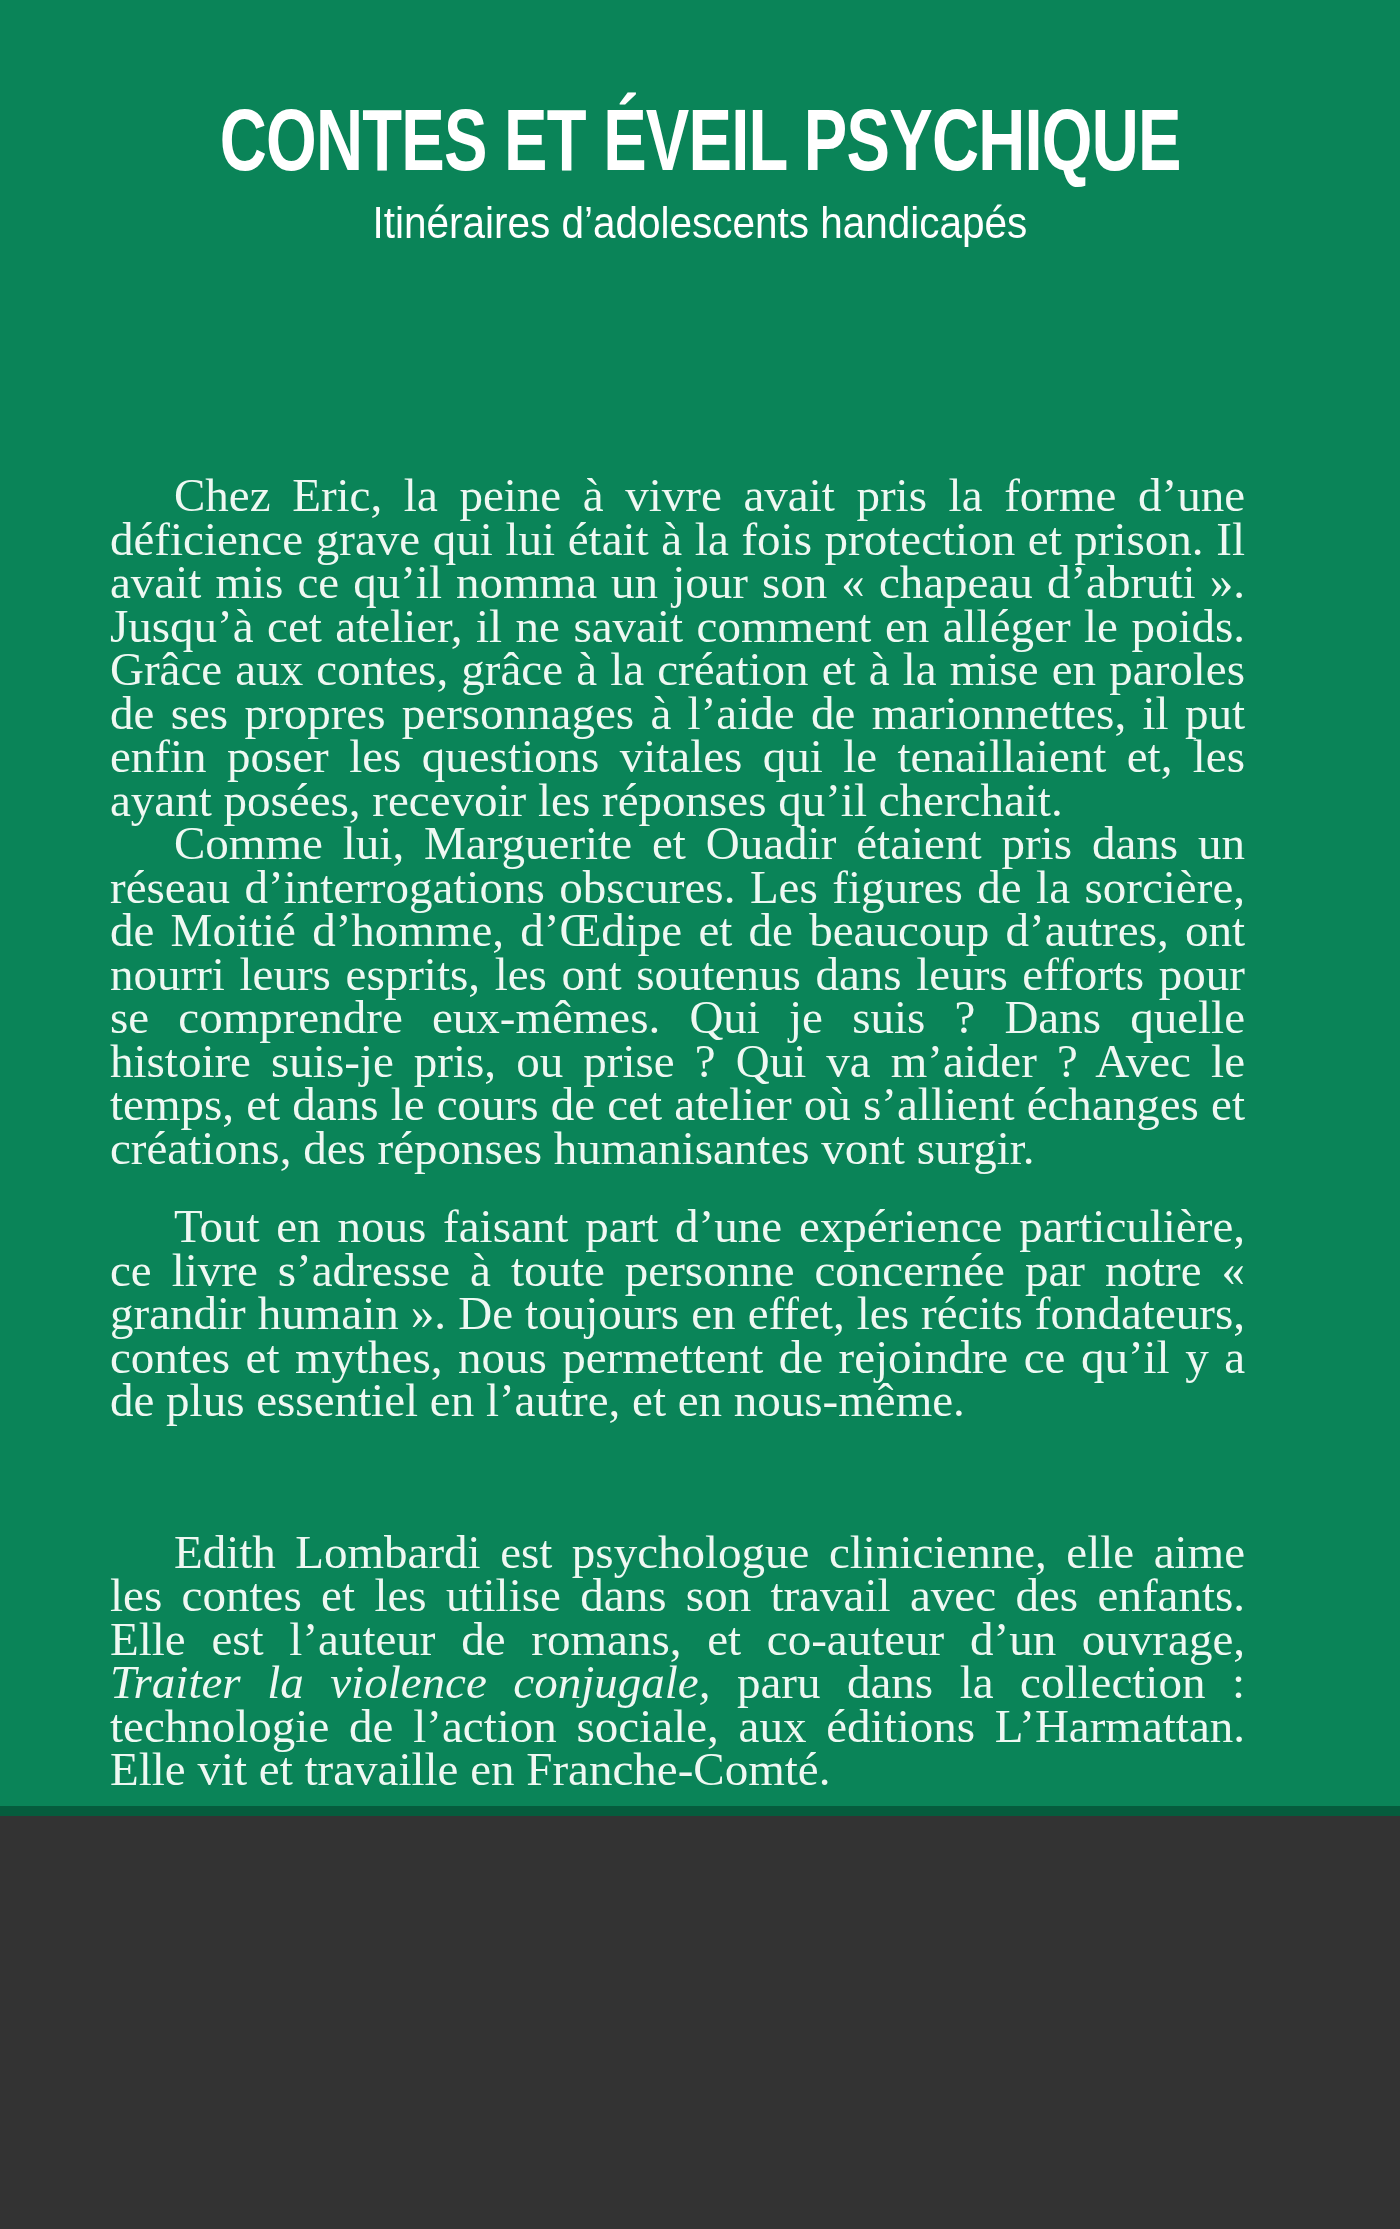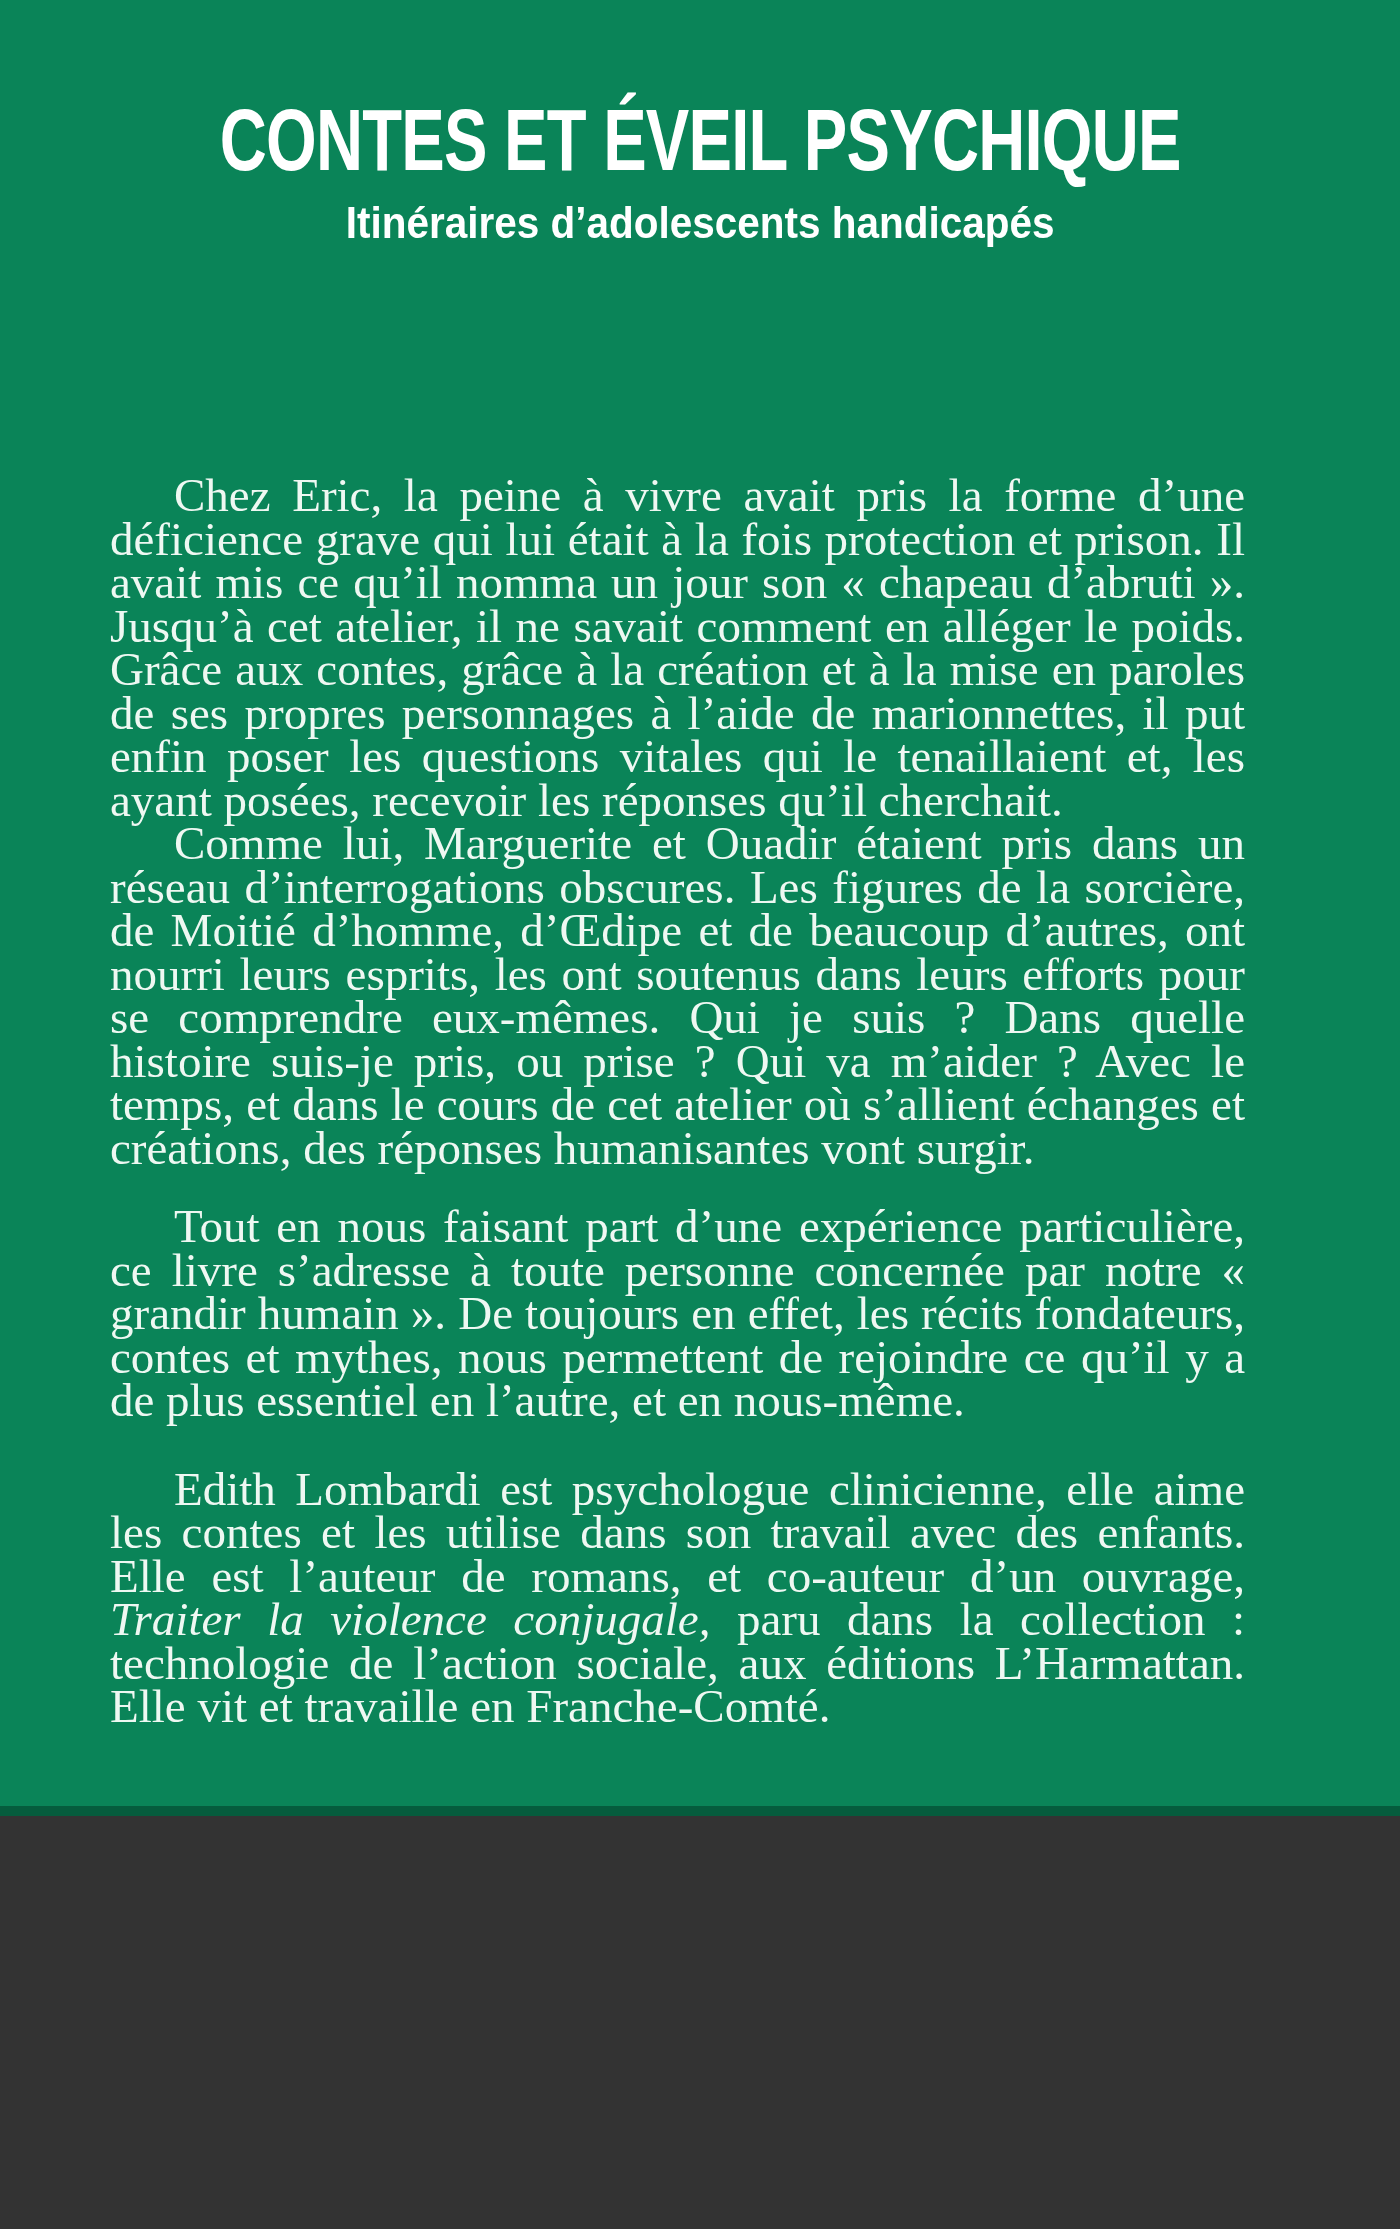--- a/index.html
+++ b/index.html
@@ -27,39 +27,39 @@
   h1.title .squeeze{
     display:inline-block;
     transform:scaleX(0.74);
     transform-origin:center;
     letter-spacing:-1px;
   }
   h2.subtitle{
     position:absolute;top:199px;left:0;width:1400px;margin:0;
     text-align:center;
     font-family:"Liberation Sans", sans-serif;
-    font-weight:bold;
+    font-weight:normal;
     font-size:44px;line-height:48px;
     color:#ffffff;
     white-space:nowrap;
   }
   h2.subtitle .squeeze2{
     display:inline-block;
     transform:scaleX(0.92);
     transform-origin:center;
   }
   .body-text{
     position:absolute;left:110px;top:474px;width:1135px;
     font-size:47px;line-height:43.5px;
     color:var(--ink);
     text-align:justify;
   }
   .body-text p{margin:0;text-indent:64px;}
   .body-text p.gap-before{margin-top:35px;font-family:Liberation Serif, serif;}
-  .body-text p.bio{margin-top:45px;}
+  .body-text p.bio{margin-top:108px;}
   .body-text em{font-style:italic;}
 
   .barcode{
     position:absolute;left:157px;top:1916px;
     width:406px;height:212px;
     background:#ffffff;
   }
   .bars{
     position:absolute;left:48px;top:30px;
     display:flex;align-items:flex-start;

